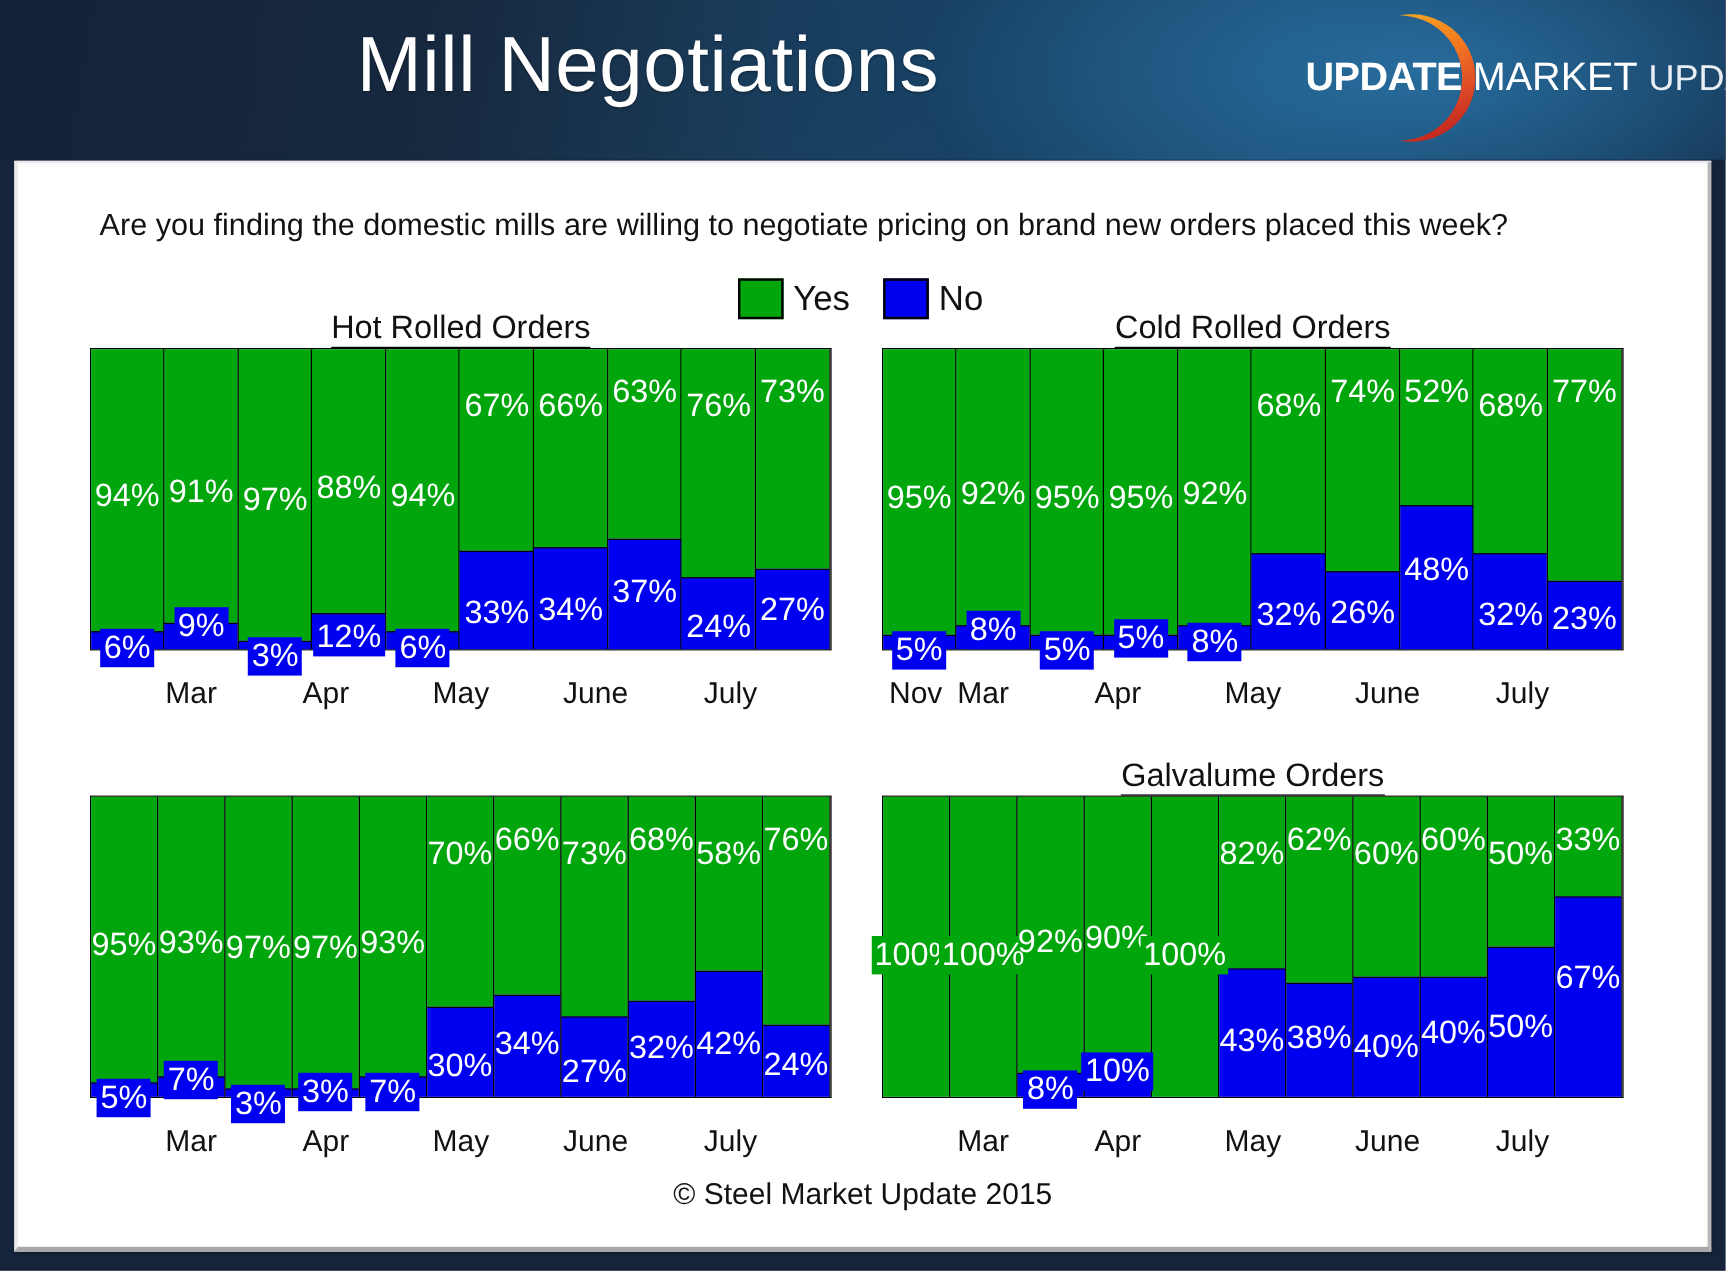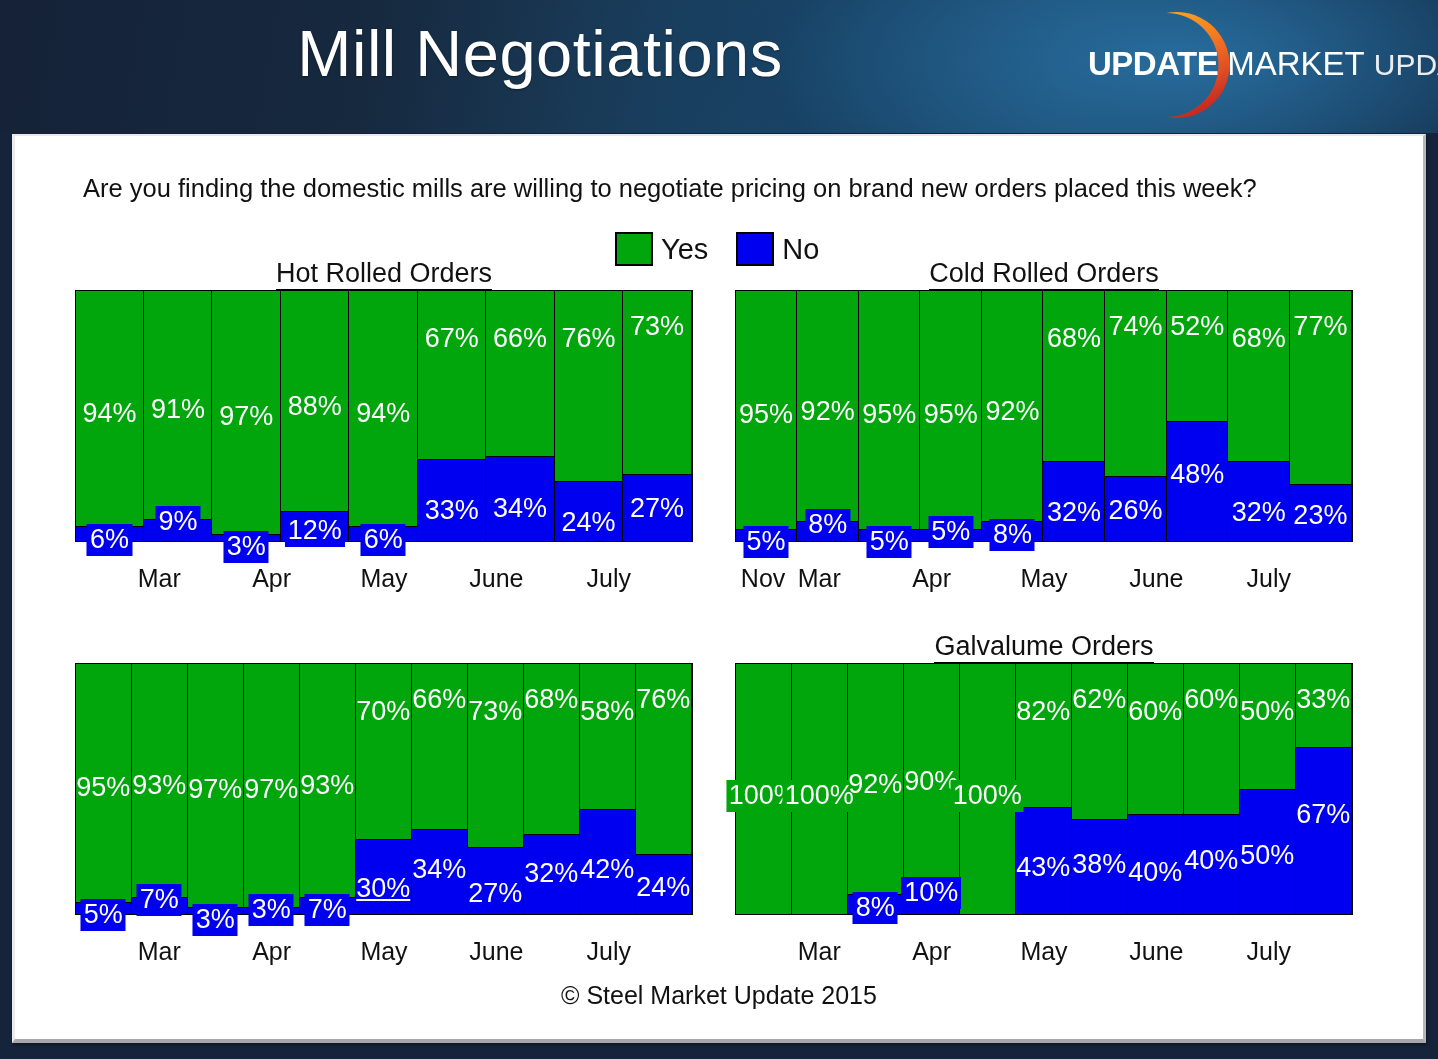--- a/index.html
+++ b/index.html
@@ -201,20 +201,26 @@
               <div class="dlabel" style="top: 34px;">67%</div>
               <div class="dlabel" style="top: 205.788px;">33%</div>
             </div>
             <div class="bar">
               <div class="seg seg-yes" style="height: 66%; background: rgb(0, 166, 11);"></div>
               <div class="seg seg-no" style="height: 34%; background: rgb(0, 0, 240);"></div>
               <div class="dlabel" style="top: 34px;">66%</div>
               <div class="dlabel" style="top: 204.024px;">34%</div>
             </div>
             <div class="bar">
+              <div class="seg seg-yes" style="height: 63%; background: rgb(0, 166, 11);"></div>
+              <div class="seg seg-no" style="height: 37%; background: rgb(0, 0, 240);"></div>
+              <div class="dlabel" style="top: 22px;">63%</div>
+              <div class="dlabel" style="top: 188.597px;">37%</div>
+            </div>
+            <div class="bar">
               <div class="seg seg-yes" style="height: 76%; background: rgb(0, 166, 11);"></div>
               <div class="seg seg-no" style="height: 24%; background: rgb(0, 0, 240);"></div>
               <div class="dlabel" style="top: 34px;">76%</div>
               <div class="dlabel" style="top: 218px;">24%</div>
             </div>
             <div class="bar">
               <div class="seg seg-yes" style="height: 73%; background: rgb(0, 166, 11);"></div>
               <div class="seg seg-no" style="height: 27%; background: rgb(0, 0, 240);"></div>
               <div class="dlabel" style="top: 22px;">73%</div>
               <div class="dlabel" style="top: 204.372px;">27%</div>
@@ -334,21 +340,21 @@
             <div class="bar">
               <div class="seg seg-yes" style="height: 93%; background: rgb(0, 166, 11);"></div>
               <div class="seg seg-no" style="height: 7%; background: rgb(0, 0, 240);"></div>
               <div class="dlabel" style="top: 107.806px;">93%</div>
               <div class="dlabel small-box" style="top: 230.36px;">7%</div>
             </div>
             <div class="bar">
               <div class="seg seg-yes" style="height: 70%; background: rgb(0, 166, 11);"></div>
               <div class="seg seg-no" style="height: 30%; background: rgb(0, 0, 240);"></div>
               <div class="dlabel" style="top: 34px;">70%</div>
-              <div class="dlabel" style="top: 211.08px; text-decoration: underline;">30%</div>
+              <div class="dlabel" style="top: 211.08px;">30%</div>
             </div>
             <div class="bar">
               <div class="seg seg-yes" style="height: 66%; background: rgb(0, 166, 11);"></div>
               <div class="seg seg-no" style="height: 34%; background: rgb(0, 0, 240);"></div>
               <div class="dlabel" style="top: 22px;">66%</div>
               <div class="dlabel" style="top: 192.024px;">34%</div>
             </div>
             <div class="bar">
               <div class="seg seg-yes" style="height: 73%; background: rgb(0, 166, 11);"></div>
               <div class="seg seg-no" style="height: 27%; background: rgb(0, 0, 240);"></div>

